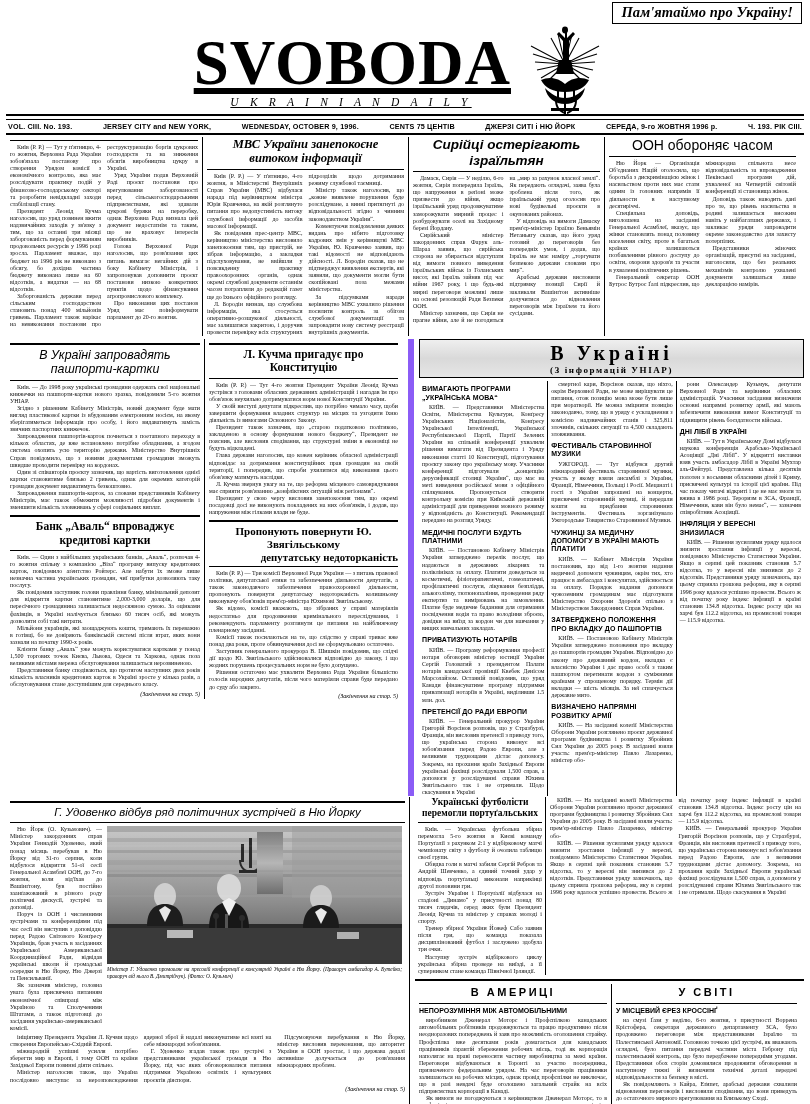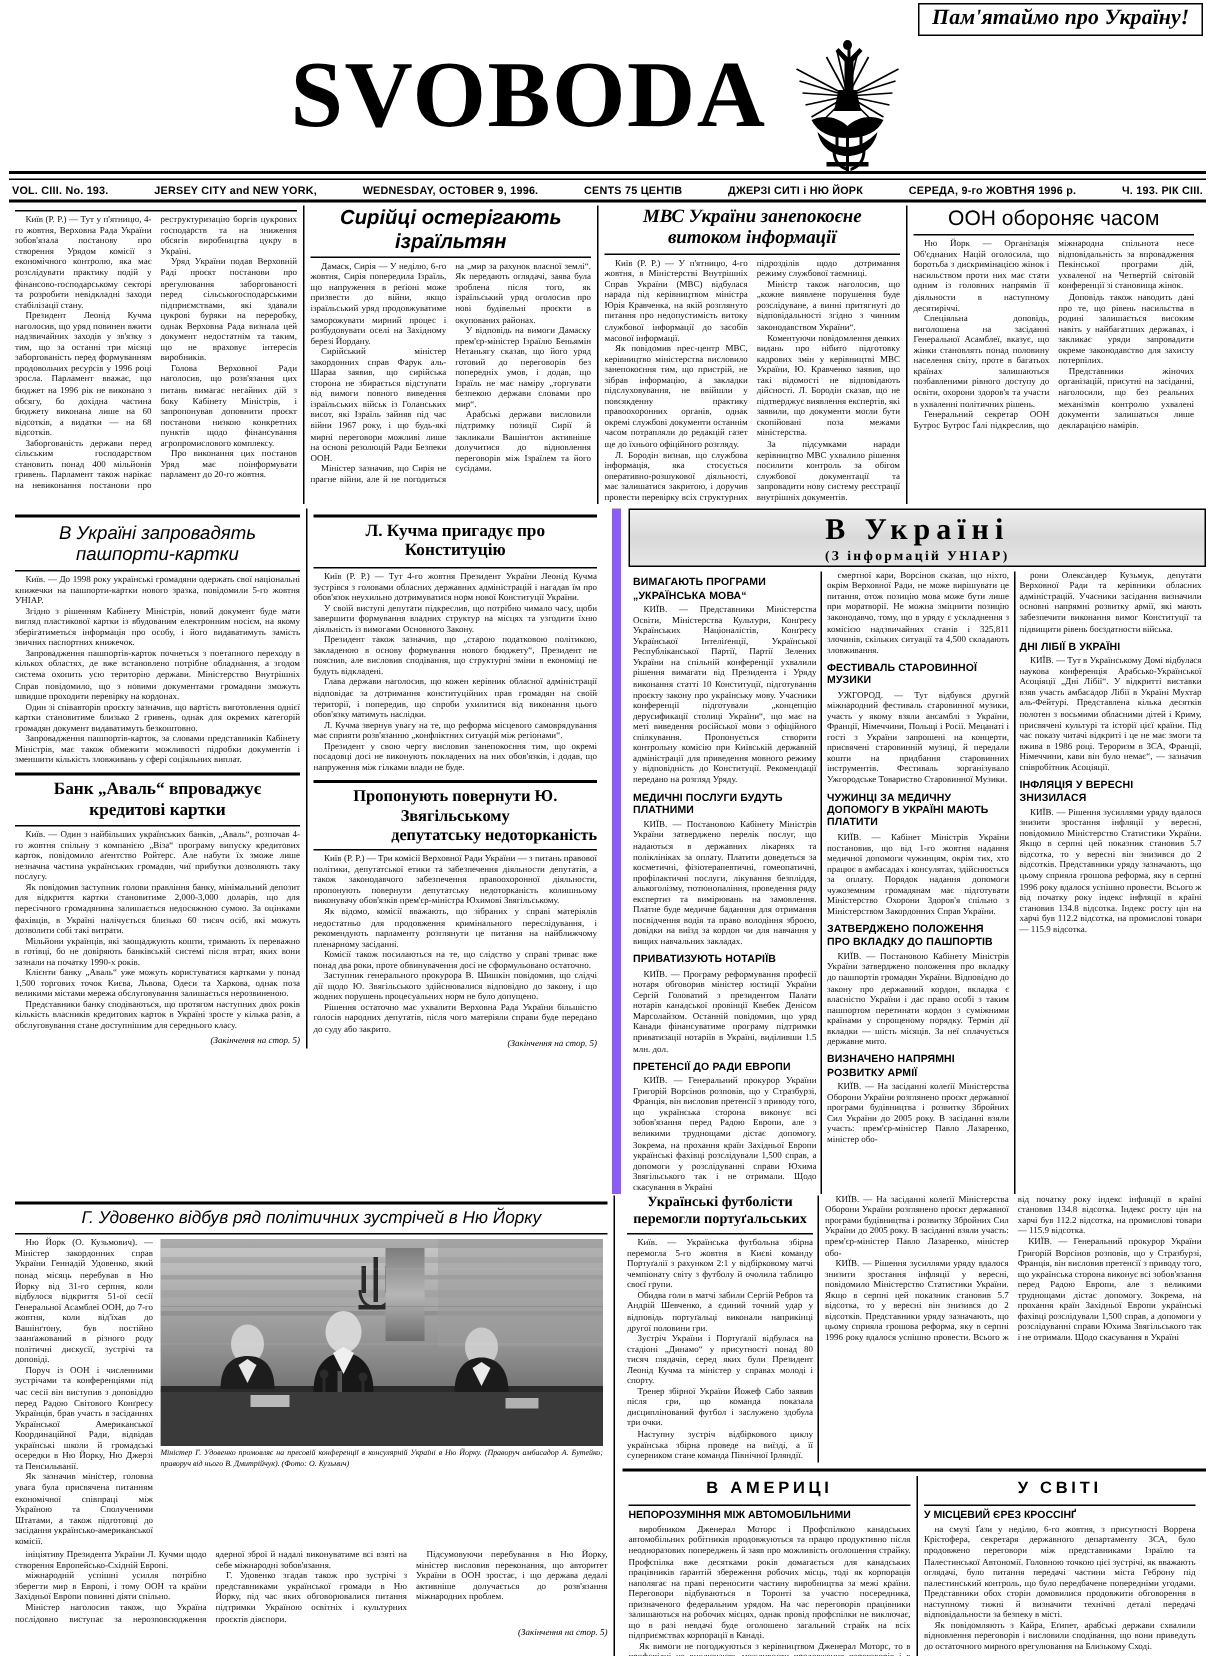--- a/index.html
+++ b/index.html
@@ -23,21 +23,21 @@
     font-family: "Liberation Serif", serif;
     font-weight: bold; font-style: italic;
     font-size: 14.5px; letter-spacing: .1px;
     line-height: 1;
   }
 
   
   .masthead {
     position: relative;
     height: 86px;
-    display: flex; align-items: flex-start; justify-content: center;
+    display: flex; align-items: flex-start; justify-content: center; text-decoration: underline;
   }
   .mh-title {
     font-family: "Liberation Serif", serif;
     font-weight: bold;
     font-size: 63px;
     line-height: 74px;
     letter-spacing: 1px;
     white-space: nowrap;
   }
   .mh-left { text-align: right; width: 320px; }
@@ -205,20 +205,21 @@
 
 <div class="page">
 
   <div class="topbar">
     <div class="remember">Пам'ятаймо про Україну!</div>
   </div>
 
   <div class="masthead">
     <div class="mh-left">
       <div class="mh-title">SVOBODA</div>
+      <div class="mh-sub">U K R A I N I A N   D A I L Y</div>
     </div>
     <div class="emblem">
       <svg width="108" height="92" viewBox="0 0 108 92">
         <g fill="#000">
 
           <g stroke="#000" stroke-width="1.1">
             <line x1="54" y1="40" x2="20" y2="22"></line>
               <line x1="54" y1="40" x2="22" y2="30"></line>
             <line x1="54" y1="40" x2="24" y2="38"></line>
               <line x1="54" y1="40" x2="26" y2="46"></line>
@@ -273,42 +274,42 @@
       <div class="body-txt twocol">
         <p>Київ (Р. Р.) — Тут у п'ятницю, 4-го жовтня, Верховна Рада України зобов'язала постанову про створення Урядом комісії з економічного контролю, яка має розслідувати практику подій у фінансово-господарському секторі та розробити невідкладні заходи стабілізації стану.</p>
         <p>Президент Леонід Кучма наголосив, що уряд повинен вжити надзвичайних заходів у зв'язку з тим, що за останні три місяці заборгованість перед формуванням продовольчих ресурсів у 1996 році зросла. Парламент вважає, що бюджет на 1996 рік не виконано з обсягу, бо дохідна частина бюджету виконана лише на 60 відсотків, а видатки — на 68 відсотків.</p>
         <p>Заборгованість держави перед сільським господарством становить понад 400 мільйонів гривень. Парламент також нарікає на невиконання постанови про реструктуризацію боргів цукрових господарств та на зниження обсягів виробництва цукру в Україні.</p>
         <p>Уряд України подав Верховній Раді проєкт постанови про врегулювання заборгованості перед сільськогосподарськими підприємствами, які здавали цукрові буряки на переробку, однак Верховна Рада визнала цей документ недостатнім та таким, що не враховує інтересів виробників.</p>
         <p>Голова Верховної Ради наголосив, що розв'язання цих питань вимагає негайних дій з боку Кабінету Міністрів, і запропонував доповнити проєкт постанови низкою конкретних пунктів щодо фінансування агропромислового комплексу.</p>
         <p>Про виконання цих постанов Уряд має поінформувати парламент до 20-го жовтня.</p>
       </div>
     </div>
 
-    <div class="r1col c3">
-      <div class="hl-sans-bold-italic">Сирійці остерігають ізраїльтян</div>
-      <hr class="hair">
-      <div class="body-txt twocol">
-        <p>Дамаск, Сирія — У неділю, 6-го жовтня, Сирія попередила Ізраїль, що напруження в реґіоні може призвести до війни, якщо ізраїльський уряд продовжуватиме заморожувати мирний процес і розбудовувати оселі на Західному березі Йордану.</p>
-        <p>Сирійський міністер закордонних справ Фарук аль-Шараа заявив, що сирійська сторона не збирається відступати від вимоги повного виведення ізраїльських військ із Голанських висот, які Ізраїль зайняв під час війни 1967 року, і що будь-які мирні переговори можливі лише на основі резолюцій Ради Безпеки ООН.</p>
-        <p>Міністер зазначив, що Сирія не прагне війни, але й не погодиться на „мир за рахунок власної землі“. Як передають оглядачі, заява була зроблена після того, як ізраїльський уряд оголосив про нові будівельні проєкти в окупованих районах.</p>
-        <p>У відповідь на вимоги Дамаску прем'єр-міністер Ізраїлю Беньямін Нетаньягу сказав, що його уряд готовий до переговорів без попередніх умов, і додав, що Ізраїль не має наміру „торгувати безпекою держави словами про мир“.</p>
-        <p>Арабські держави висловили підтримку позиції Сирії й закликали Вашінґтон активніше долучитися до відновлення переговорів між Ізраїлем та його сусідами.</p>
-      </div>
-    </div>
-
     <div class="r1col c2">
       <div class="hl-serif-bold-italic">МВС України занепокоєне витоком інформації</div>
       <hr class="hair">
       <div class="body-txt twocol">
         <p>Київ (Р. Р.) — У п'ятницю, 4-го жовтня, в Міністерстві Внутрішніх Справ України (МВС) відбулася нарада під керівництвом міністра Юрія Кравченка, на якій розглянуто питання про недопустимість витоку службової інформації до засобів масової інформації.</p>
         <p>Як повідомив прес-центр МВС, керівництво міністерства висловило занепокоєння тим, що пристрій, не зібрав інформацію, а закладки підслуховування, не ввійшли у повсякденну практику правоохоронних органів, однак окремі службові документи останнім часом потрапляли до редакцій газет ще до їхнього офіційного розгляду.</p>
         <p>Л. Бородін визнав, що службова інформація, яка стосується оперативно-розшукової діяльності, має залишатися закритою, і доручив провести перевірку всіх структурних підрозділів щодо дотримання режиму службової таємниці.</p>
         <p>Міністр також наголосив, що „кожне виявлене порушення буде розслідуване, а винні притягнуті до відповідальності згідно з чинним законодавством України“.</p>
         <p>Коментуючи повідомлення деяких видань про нібито підготовку кадрових змін у керівництві МВС України, Ю. Кравченко заявив, що такі відомості не відповідають дійсності. Л. Бородін сказав, що не підтверджує виявлення експертів, які заявили, що документи могли бути скопійовані поза межами міністерства.</p>
         <p>За підсумками наради керівництво МВС ухвалило рішення посилити контроль за обігом службової документації та запровадити нову систему реєстрації внутрішніх документів.</p>
+      </div>
+    </div>
+
+    <div class="r1col c3">
+      <div class="hl-sans-bold-italic">Сирійці остерігають ізраїльтян</div>
+      <hr class="hair">
+      <div class="body-txt twocol">
+        <p>Дамаск, Сирія — У неділю, 6-го жовтня, Сирія попередила Ізраїль, що напруження в реґіоні може призвести до війни, якщо ізраїльський уряд продовжуватиме заморожувати мирний процес і розбудовувати оселі на Західному березі Йордану.</p>
+        <p>Сирійський міністер закордонних справ Фарук аль-Шараа заявив, що сирійська сторона не збирається відступати від вимоги повного виведення ізраїльських військ із Голанських висот, які Ізраїль зайняв під час війни 1967 року, і що будь-які мирні переговори можливі лише на основі резолюцій Ради Безпеки ООН.</p>
+        <p>Міністер зазначив, що Сирія не прагне війни, але й не погодиться на „мир за рахунок власної землі“. Як передають оглядачі, заява була зроблена після того, як ізраїльський уряд оголосив про нові будівельні проєкти в окупованих районах.</p>
+        <p>У відповідь на вимоги Дамаску прем'єр-міністер Ізраїлю Беньямін Нетаньягу сказав, що його уряд готовий до переговорів без попередніх умов, і додав, що Ізраїль не має наміру „торгувати безпекою держави словами про мир“.</p>
+        <p>Арабські держави висловили підтримку позиції Сирії й закликали Вашінґтон активніше долучитися до відновлення переговорів між Ізраїлем та його сусідами.</p>
       </div>
     </div>
 
     <div class="r1col c4">
       <div class="hl-sans">ООН обороняє часом</div>
       <hr class="hair">
       <div class="body-txt twocol">
         <p>Ню Йорк — Організація Об'єднаних Націй оголосила, що боротьба з дискримінацією жінок і насильством проти них має стати одним із головних напрямів її діяльности в наступному десятиріччі.</p>
         <p>Спеціяльна доповідь, виголошена на засіданні Генеральної Асамблеї, вказує, що жінки становлять понад половину населення світу, проте в багатьох країнах залишаються позбавленими рівного доступу до освіти, охорони здоров'я та участи в ухваленні політичних рішень.</p>
         <p>Генеральний секретар ООН Бутрос Бутрос Ґалі підкреслив, що міжнародна спільнота несе відповідальність за впровадження Пекінської програми дій, ухваленої на Четвертій світовій конференції зі становища жінок.</p>

